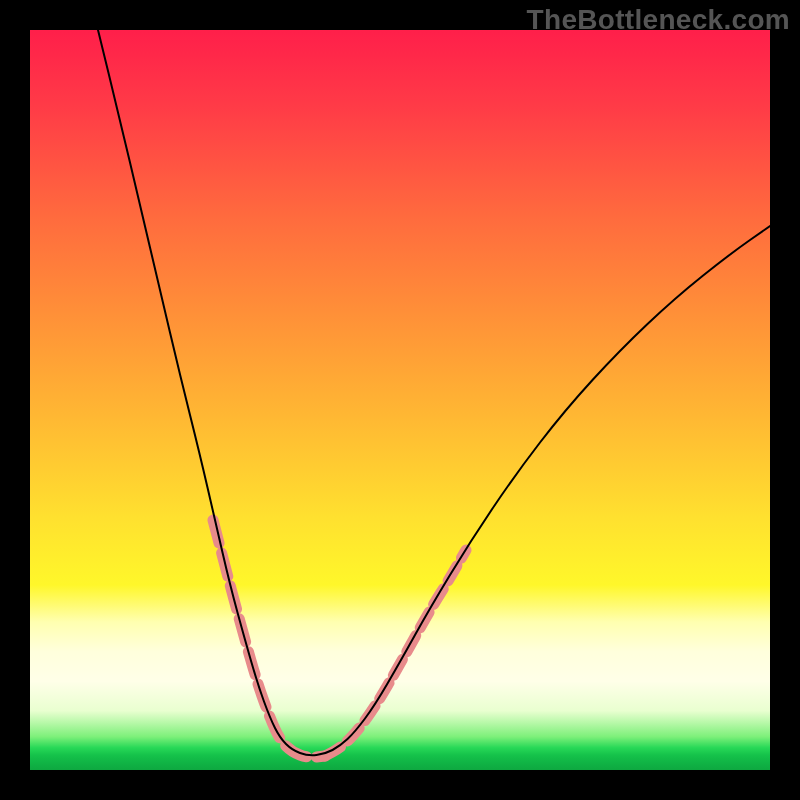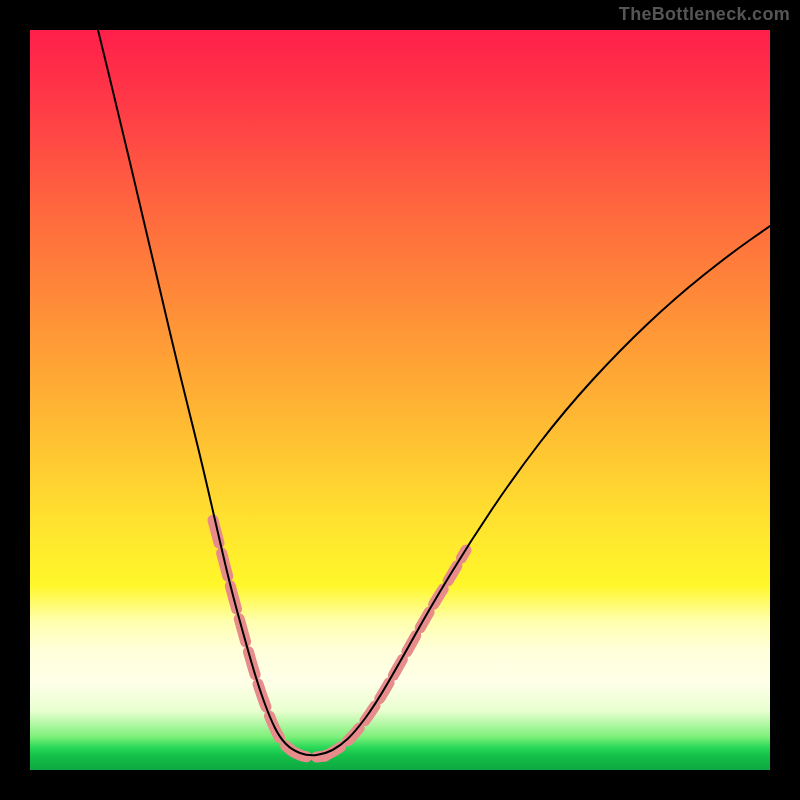--- a/index.html
+++ b/index.html
@@ -17,21 +17,21 @@
     left: 0;
     width: 800px;
     height: 800px;
     box-sizing: border-box;
     background: #000;
   }
   .watermark {
     position: absolute;
     top: 4px;
     right: 10px;
-    font-size: 18px;
+    font-size: 28px;
     font-weight: 600;
     color: #555;
     letter-spacing: 0.3px;
     user-select: none;
   }
   .plot-area {
     position: absolute;
     left: 30px;
     top: 30px;
     width: 740px;

